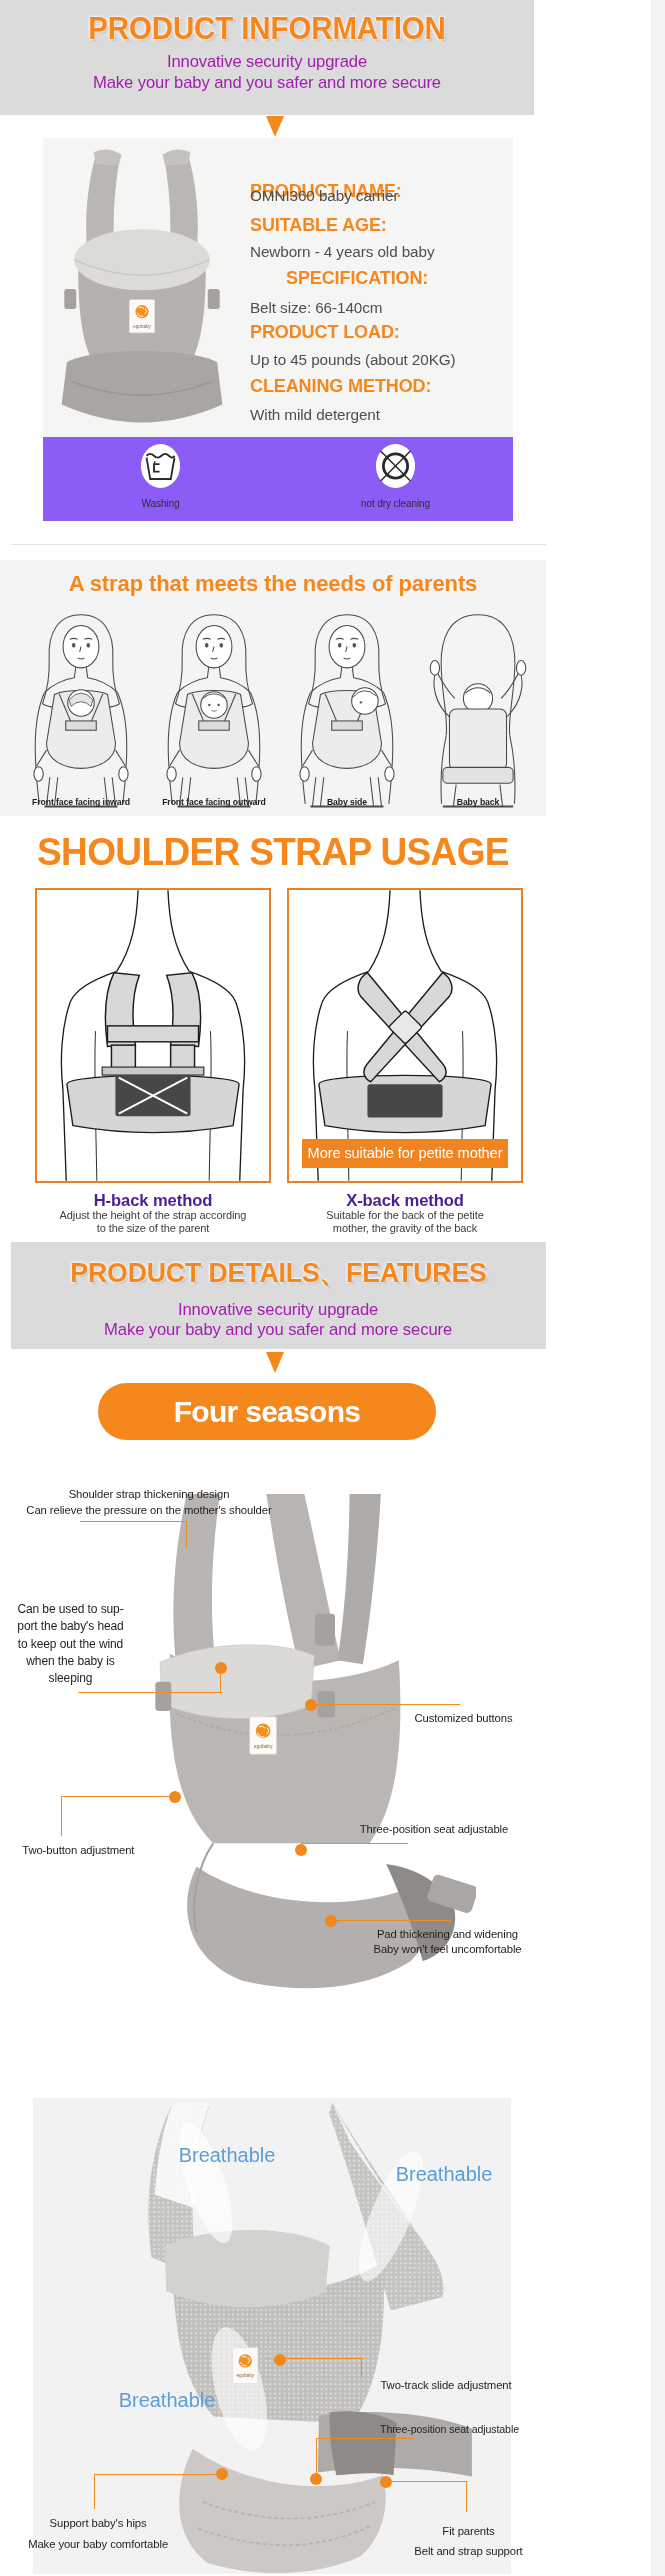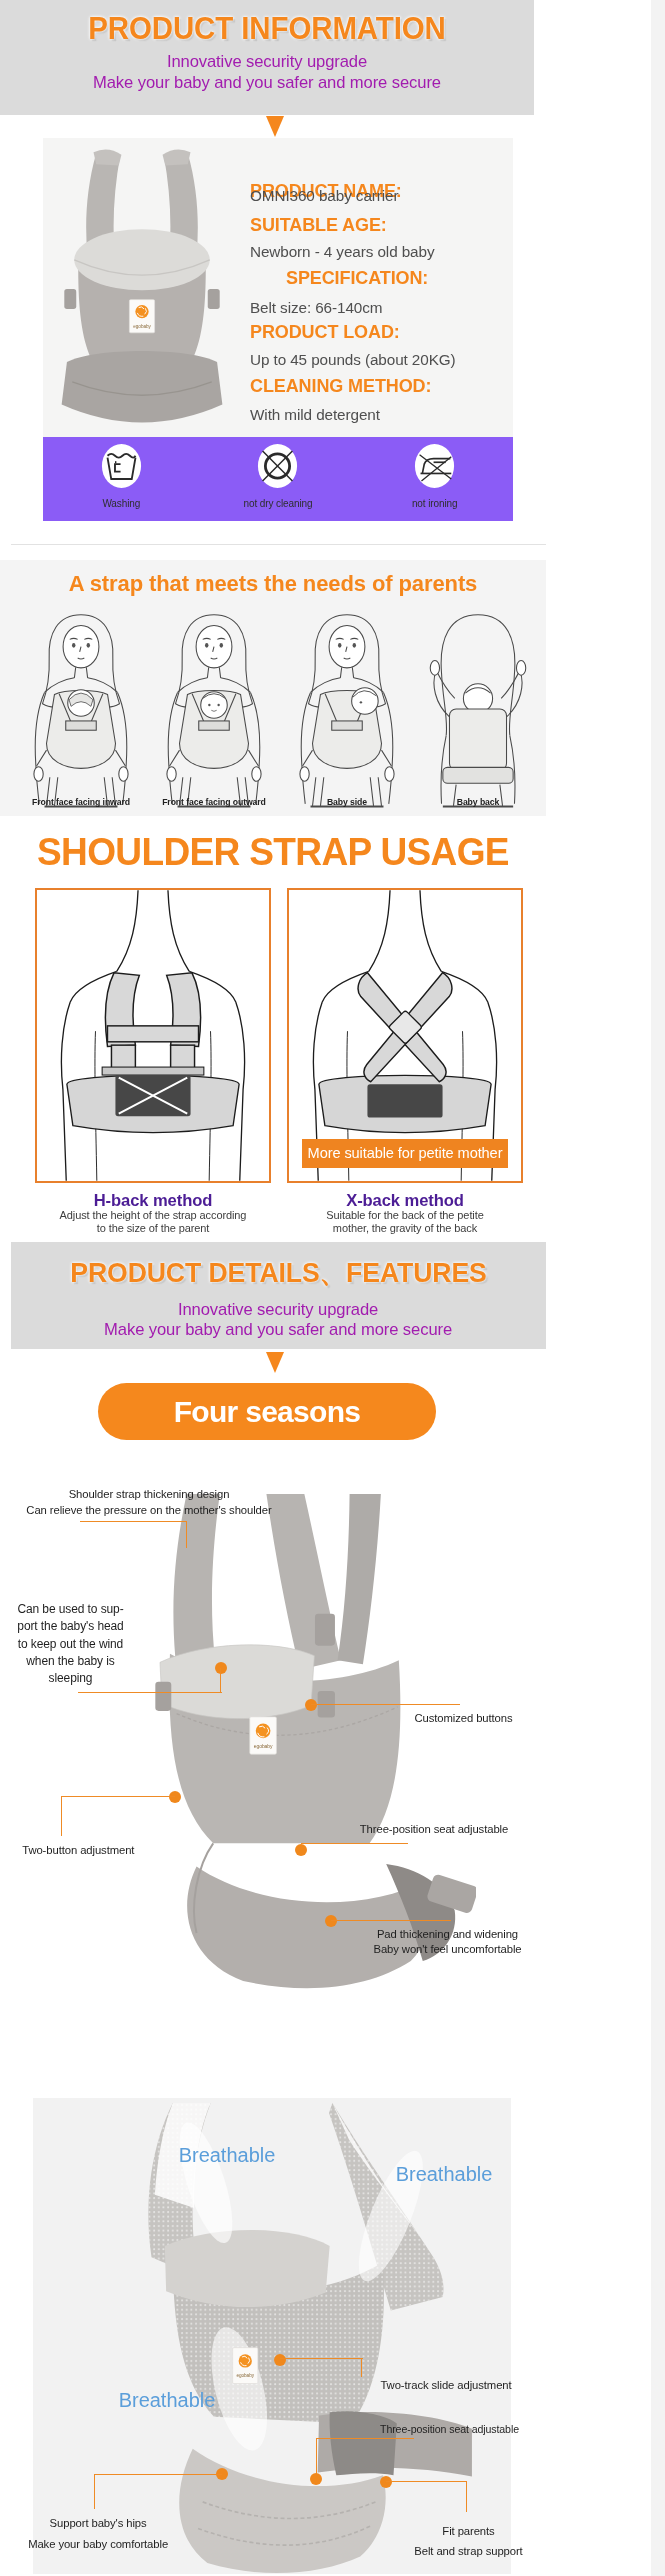--- a/index.html
+++ b/index.html
@@ -137,32 +137,20 @@
     <div style="flex:1;position:relative;">
       <svg class="abs" viewBox="0 0 44 48" style="left:50%;top:3.3px;margin-left:-20.6px;width:41px;height:52px;">
         <ellipse cx="22" cy="24" rx="21" ry="23.5" fill="#fff"></ellipse>
         <g fill="none" stroke="#2a2a2a">
           <circle cx="22" cy="24" r="13" stroke-width="3"></circle>
           <path d="M6,8 L38,40 M38,8 L6,40" stroke-width="1.6"></path>
         </g>
       </svg>
       <div class="abs ctr carelabel" style="left:0;top:61px;width:100%;">not dry cleaning</div>
     </div>
-    <div style="flex:1;position:relative;">
-      <svg class="abs" viewBox="0 0 44 48" style="left:50%;top:3.3px;margin-left:-20.6px;width:41px;height:52px;">
-        <ellipse cx="22" cy="24" rx="21" ry="23.5" fill="#fff"></ellipse>
-        <g fill="none" stroke="#2a2a2a" stroke-width="1.8">
-          <path d="M9,32 L11,22 Q13,16 21,16 H39"></path>
-          <path d="M21,20 H34"></path>
-          <path d="M7,32 H40"></path>
-          <path d="M6,12 L40,38 M40,14 L8,40" stroke-width="1.4"></path>
-        </g>
-      </svg>
-      <div class="abs ctr carelabel" style="left:0;top:61px;width:100%;">not ironing</div>
-    </div>
   </div>
 
   <div class="abs" style="left:10.6px;top:544px;width:535px;height:1.3px;background:#e2e2e2;"></div>
 
   <div class="abs" style="left:0;top:560px;width:546px;height:256px;background:#f4f4f4;"></div>
   <div class="abs ctr orange" style="left:0;top:571px;width:546px;font-size:22px;font-weight:bold;">A strap that meets the needs of parents</div>
 
   <svg class="abs" viewBox="0 0 190 300" style="left:18px;top:609px;width:126px;height:200px;">
     <use href="#mom-front"></use>
     <circle cx="95" cy="141" r="20" fill="#fff" stroke="#4a4a4a" stroke-width="1.6"></circle>

